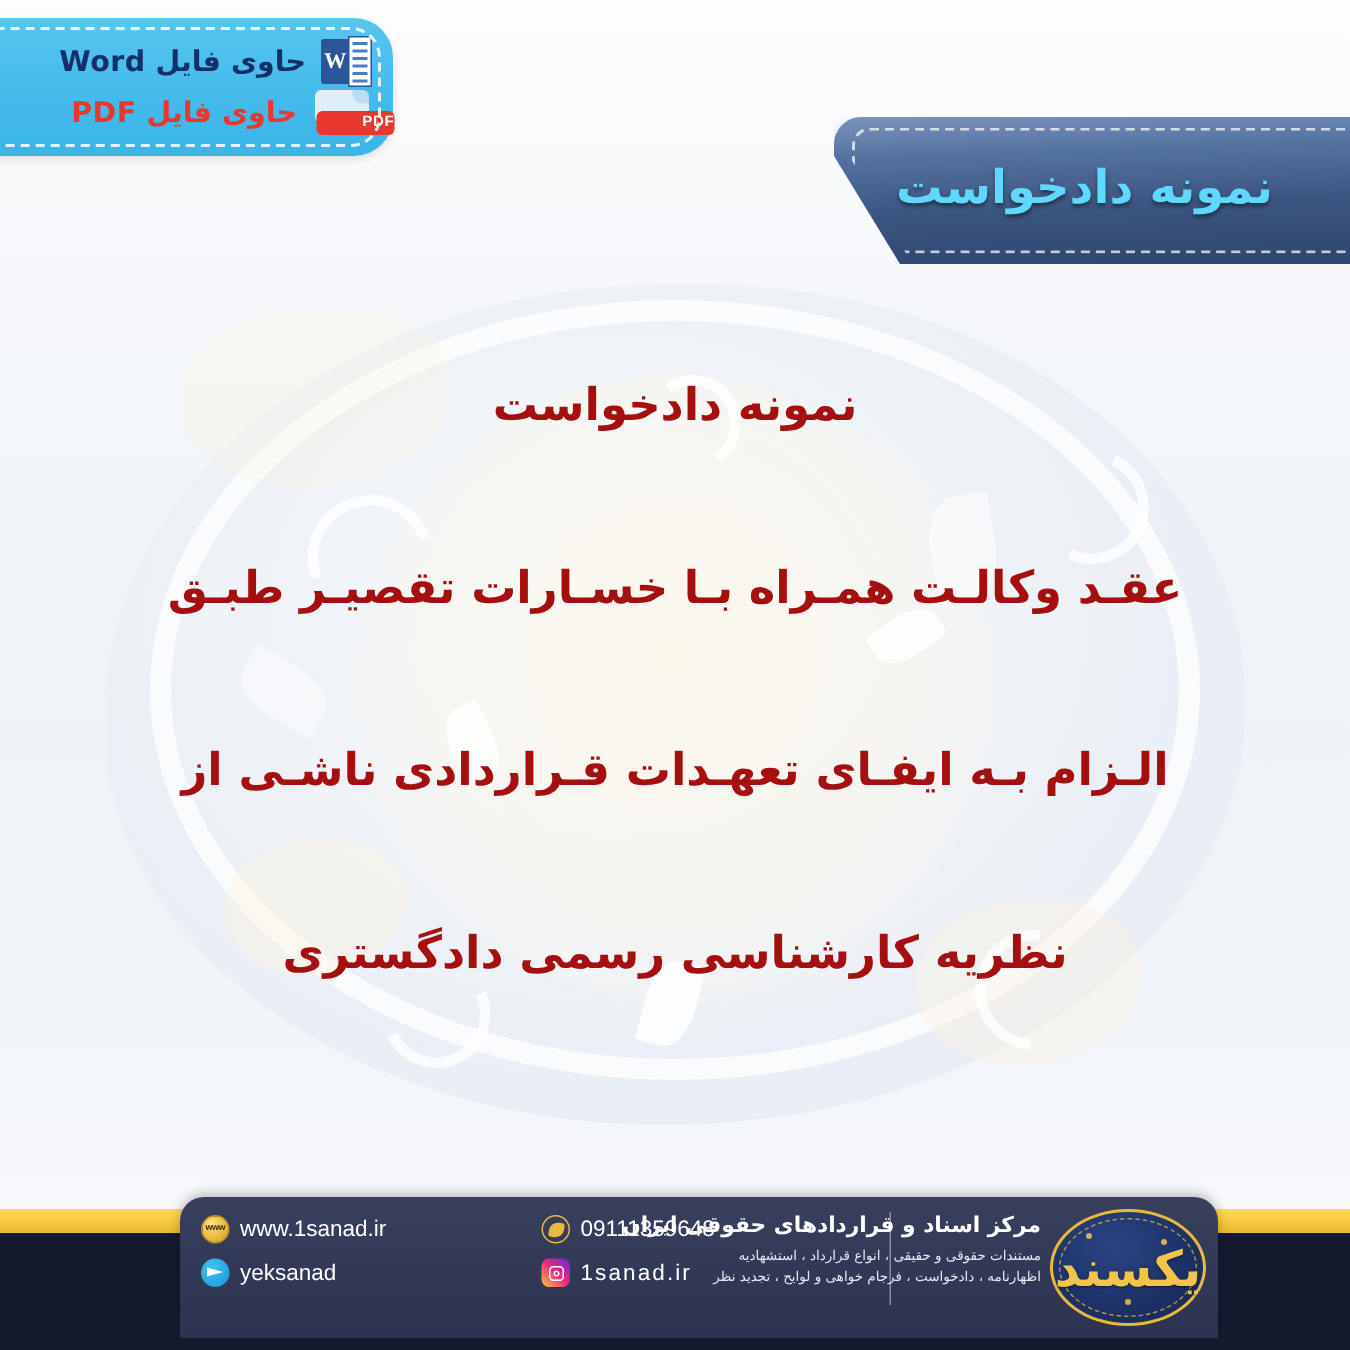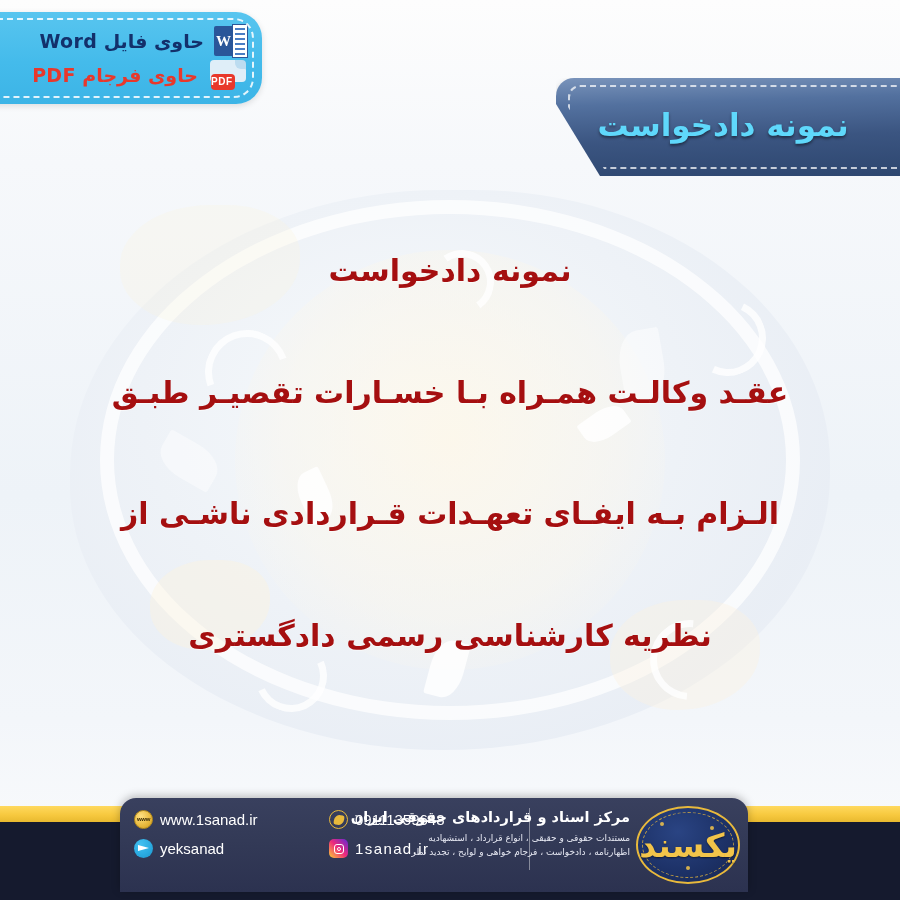--- a/index.html
+++ b/index.html
@@ -160,28 +160,28 @@
     content: "";
     position: absolute;
     right: 0; top: 0;
     width: 11px; height: 9px;
     background: #bcdcf0;
     border-radius: 0 4px 0 6px;
   }
   .ico-pdf .pill {
     position: absolute;
     left: 3px; bottom: 0;
-    width: 24px; height: 16px;
+    width: 52px; height: 16px;
     background: #e8382c;
     border-radius: 4px;
     color: #fff;
     font-size: 10px;
     font-weight: bold;
     line-height: 16px;
-    text-align: left;
+    text-align: right;
     letter-spacing: .5px;
     font-family: "Liberation Sans", sans-serif;
   }
 
   
   .header-banner {
     position: absolute;
     right: -12px;
     top: 78px;
     width: 356px;
@@ -249,21 +249,21 @@
     position: absolute;
     left: 0; right: 0;
     bottom: 78px;
     height: 16px;
     background: linear-gradient(180deg, #ffd95e 0%, #f7c93f 55%, #e8b92f 100%);
   }
   .footer-panel {
     position: absolute;
     left: 120px;
     bottom: 8px;
-    width: 628px;
+    width: 692px;
     height: 94px;
     background: linear-gradient(180deg, #39405e 0%, #333a57 45%, #2c3250 100%);
     border-radius: 16px 16px 0 0;
     box-shadow: 0 -2px 8px rgba(0,0,0,.25);
     overflow: hidden;
   }
 
   .contact-grid {
     position: absolute;
     right: 232px;
@@ -474,21 +474,21 @@
             <i></i>
           </span>
       </span>
       <span class="badge-label word">حاوی فایل Word</span>
     </div>
     <div class="badge-row pdf">
       <span class="ico-pdf">
         <span class="sheet"></span>
         <span class="pill">PDF</span>
       </span>
-      <span class="badge-label pdf">حاوی فرجام PDF</span>
+      <span class="badge-label pdf">حاوی فایل PDF</span>
     </div>
   </div>
 
   <div class="header-banner">
     <div class="header-title">نمونه دادخواست</div>
   </div>
 
   <div class="title-block">
     <div class="title-line l1">نمونه دادخواست</div>
     <div class="title-line l3">عقـد وکالـت همـراه بـا خسـارات تقصیـر طبـق</div>

